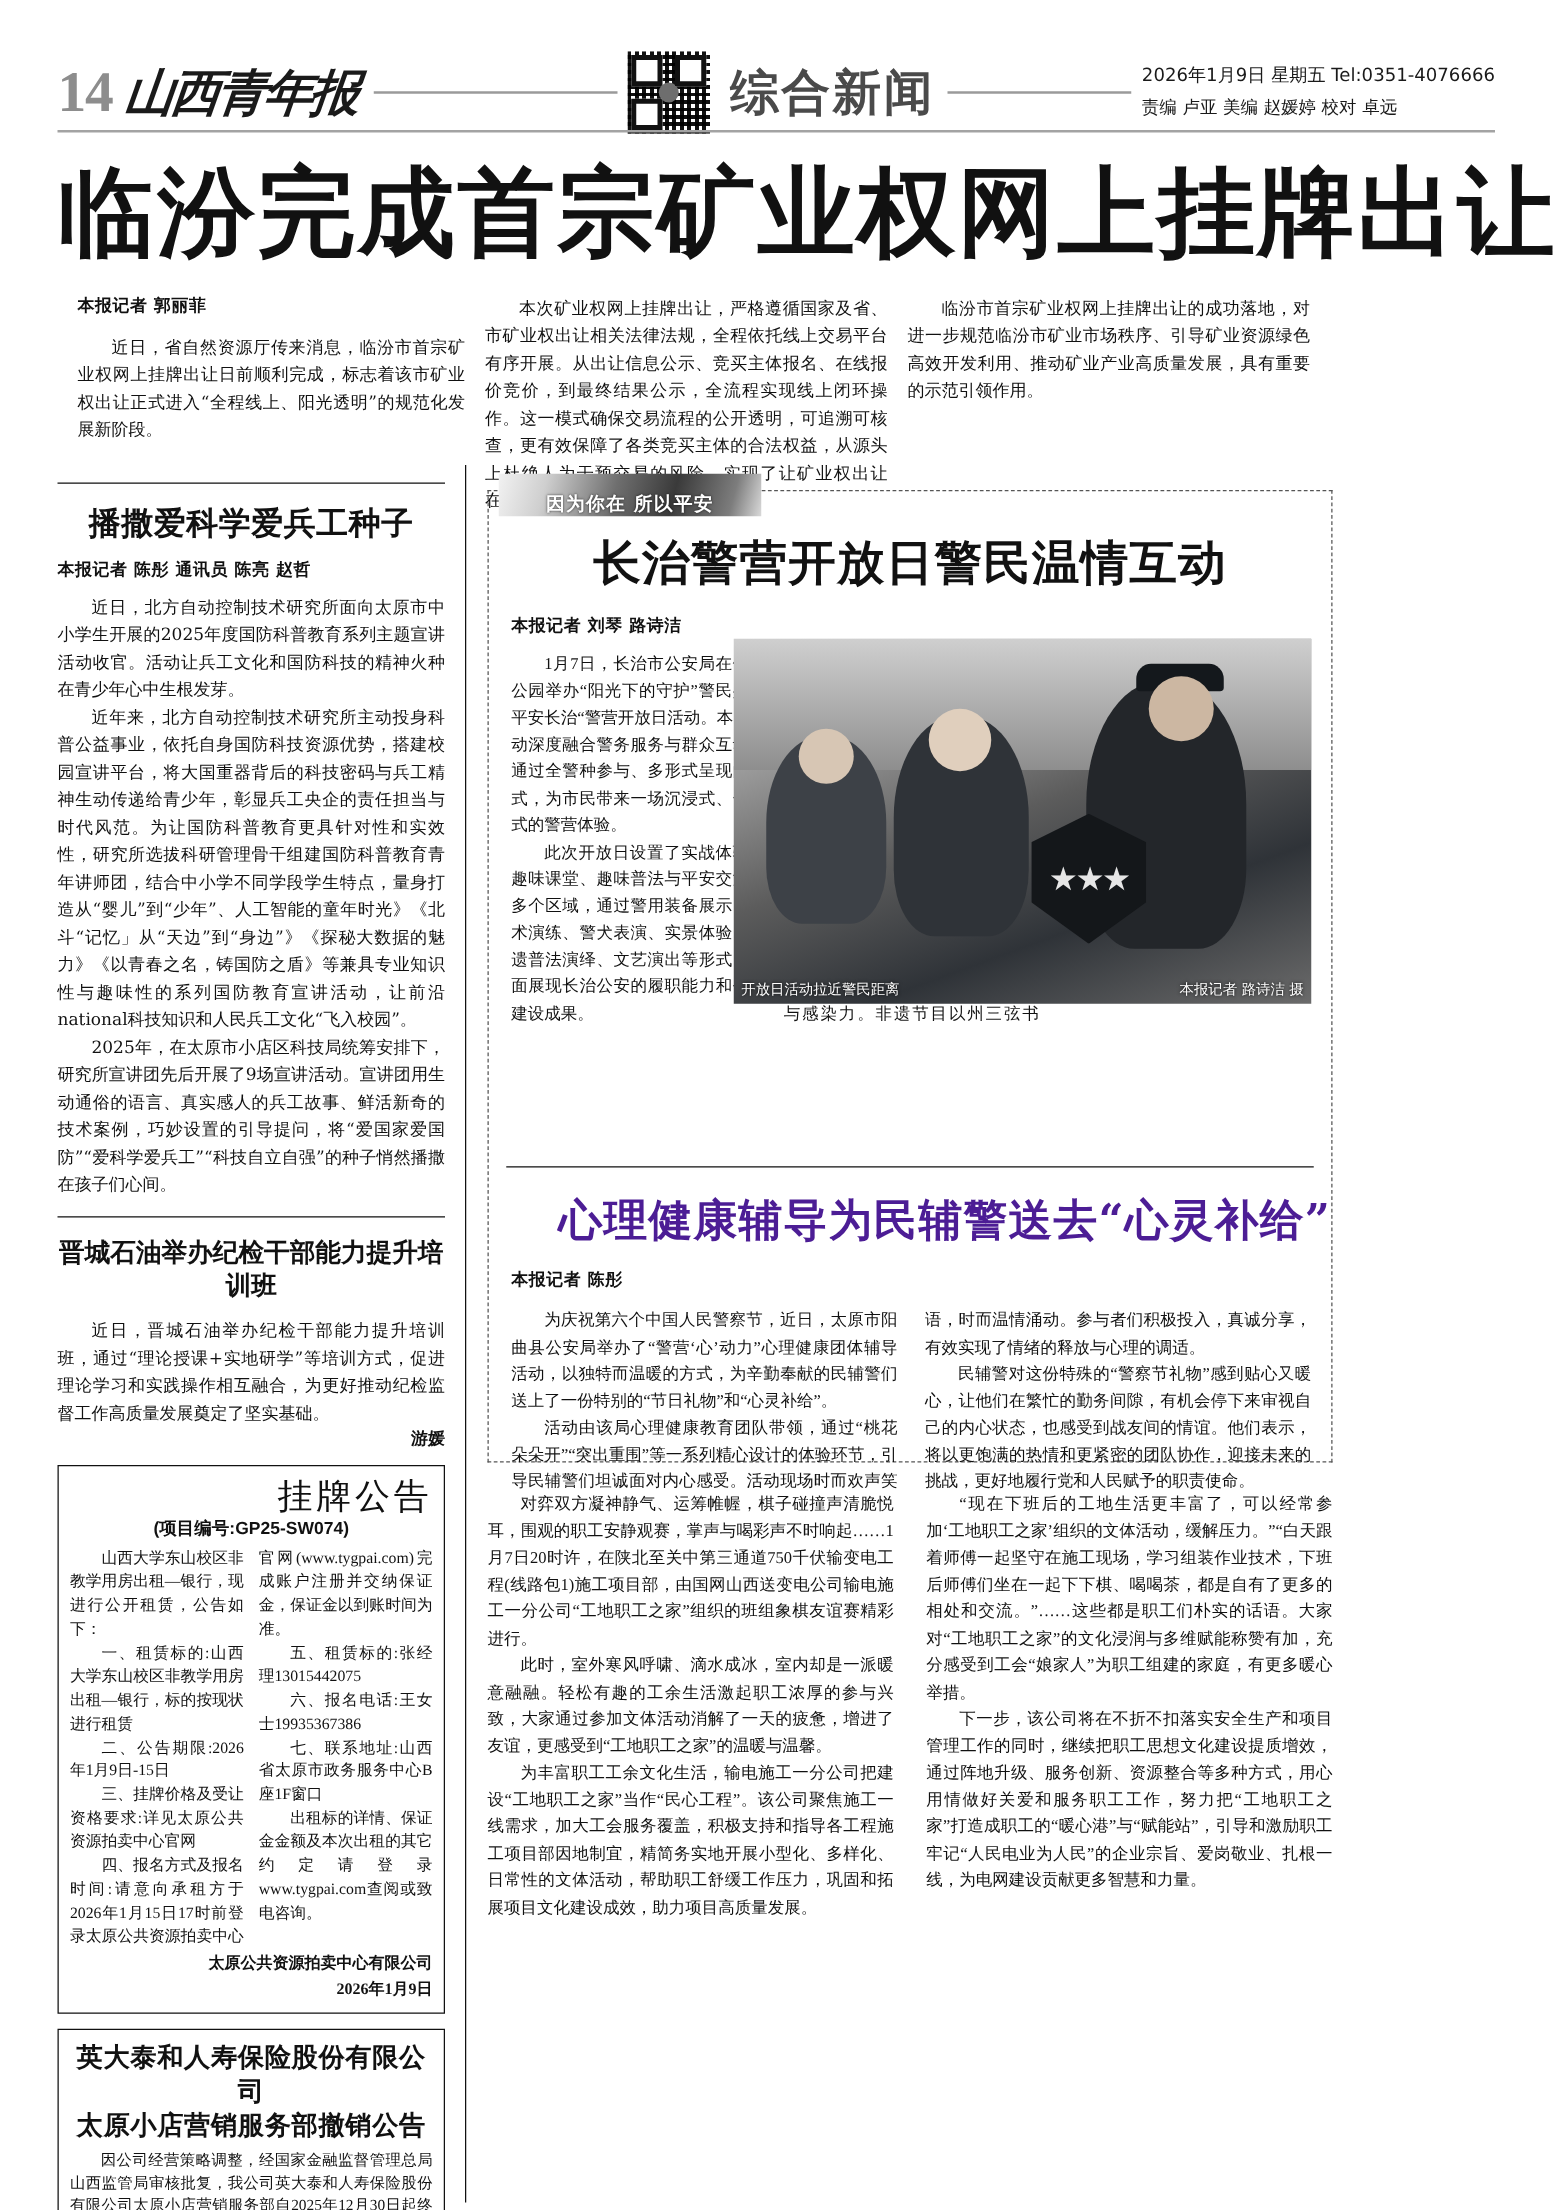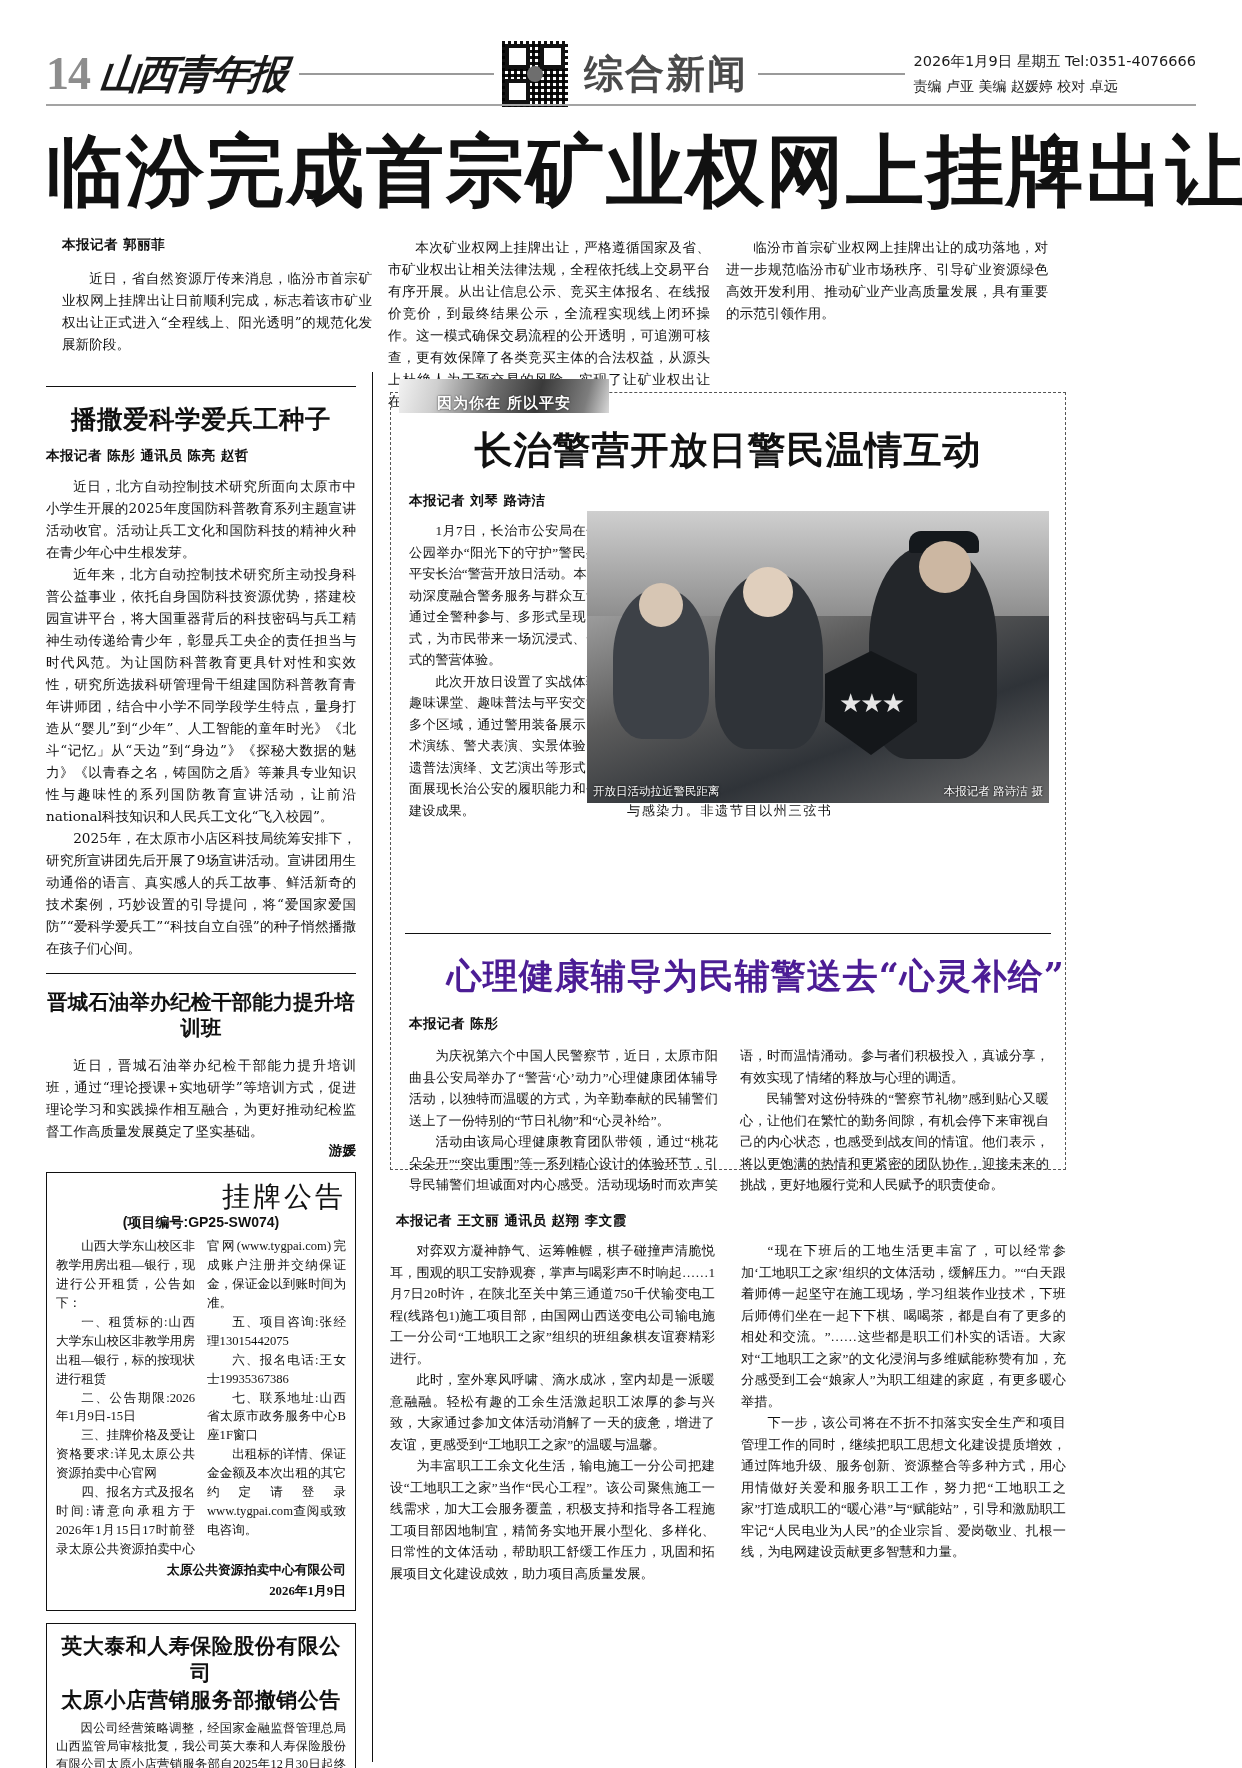--- a/index.html
+++ b/index.html
@@ -272,21 +272,21 @@
 
     <div class="box">
       <div class="box-title">挂牌公告</div>
       <div class="box-sub">(项目编号:GP25-SW074)</div>
       <div class="box-2col">
         <p>山西大学东山校区非教学用房出租—银行，现进行公开租赁，公告如下：</p>
         <p>一、租赁标的:山西大学东山校区非教学用房出租—银行，标的按现状进行租赁</p>
         <p>二、公告期限:2026年1月9日-15日</p>
         <p>三、挂牌价格及受让资格要求:详见太原公共资源拍卖中心官网</p>
         <p>四、报名方式及报名时间:请意向承租方于2026年1月15日17时前登录太原公共资源拍卖中心官网(www.tygpai.com)完成账户注册并交纳保证金，保证金以到账时间为准。</p>
-        <p>五、项目咨询:张经理13015442075</p>
+        <p>五、租赁标的:张经理13015442075</p>
         <p>六、报名电话:王女士19935367386</p>
         <p>七、联系地址:山西省太原市政务服务中心B座1F窗口</p>
         <p>出租标的详情、保证金金额及本次出租的其它约定请登录www.tygpai.com查阅或致电咨询。</p>
       </div>
       <div class="box-right">太原公共资源拍卖中心有限公司</div>
       <div class="box-right d">2026年1月9日</div>
     </div>
 
     <div class="box">
       <div class="ad-title">英大泰和人寿保险股份有限公司</div>
@@ -334,21 +334,20 @@
     <div class="feat2-headline">心理健康辅导为民辅警送去“心灵补给”</div>
     <div class="byline feat2-by">本报记者 陈彤</div>
     <div class="feat2-body">
       <p>为庆祝第六个中国人民警察节，近日，太原市阳曲县公安局举办了“警营‘心’动力”心理健康团体辅导活动，以独特而温暖的方式，为辛勤奉献的民辅警们送上了一份特别的“节日礼物”和“心灵补给”。</p>
       <p>活动由该局心理健康教育团队带领，通过“桃花朵朵开”“突出重围”等一系列精心设计的体验环节，引导民辅警们坦诚面对内心感受。活动现场时而欢声笑语，时而温情涌动。参与者们积极投入，真诚分享，有效实现了情绪的释放与心理的调适。</p>
       <p>民辅警对这份特殊的“警察节礼物”感到贴心又暖心，让他们在繁忙的勤务间隙，有机会停下来审视自己的内心状态，也感受到战友间的情谊。他们表示，将以更饱满的热情和更紧密的团队协作，迎接未来的挑战，更好地履行党和人民赋予的职责使命。</p>
     </div>
   </div>
 
   <div class="bottom">
-    <div class="byline b-by">本报记者 王文丽 通讯员 赵翔 李文霞</div>
     <div class="b-body">
       <p>对弈双方凝神静气、运筹帷幄，棋子碰撞声清脆悦耳，围观的职工安静观赛，掌声与喝彩声不时响起……1月7日20时许，在陕北至关中第三通道750千伏输变电工程(线路包1)施工项目部，由国网山西送变电公司输电施工一分公司“工地职工之家”组织的班组象棋友谊赛精彩进行。</p>
       <p>此时，室外寒风呼啸、滴水成冰，室内却是一派暖意融融。轻松有趣的工余生活激起职工浓厚的参与兴致，大家通过参加文体活动消解了一天的疲惫，增进了友谊，更感受到“工地职工之家”的温暖与温馨。</p>
       <p>为丰富职工工余文化生活，输电施工一分公司把建设“工地职工之家”当作“民心工程”。该公司聚焦施工一线需求，加大工会服务覆盖，积极支持和指导各工程施工项目部因地制宜，精简务实地开展小型化、多样化、日常性的文体活动，帮助职工舒缓工作压力，巩固和拓展项目文化建设成效，助力项目高质量发展。</p>
       <p>“现在下班后的工地生活更丰富了，可以经常参加‘工地职工之家’组织的文体活动，缓解压力。”“白天跟着师傅一起坚守在施工现场，学习组装作业技术，下班后师傅们坐在一起下下棋、喝喝茶，都是自有了更多的相处和交流。”……这些都是职工们朴实的话语。大家对“工地职工之家”的文化浸润与多维赋能称赞有加，充分感受到工会“娘家人”为职工组建的家庭，有更多暖心举措。</p>
       <p>下一步，该公司将在不折不扣落实安全生产和项目管理工作的同时，继续把职工思想文化建设提质增效，通过阵地升级、服务创新、资源整合等多种方式，用心用情做好关爱和服务职工工作，努力把“工地职工之家”打造成职工的“暖心港”与“赋能站”，引导和激励职工牢记“人民电业为人民”的企业宗旨、爱岗敬业、扎根一线，为电网建设贡献更多智慧和力量。</p>
     </div>
   </div>
 
   <div class="vrule" style="left:372px;top:372px;height:1390px"></div>

